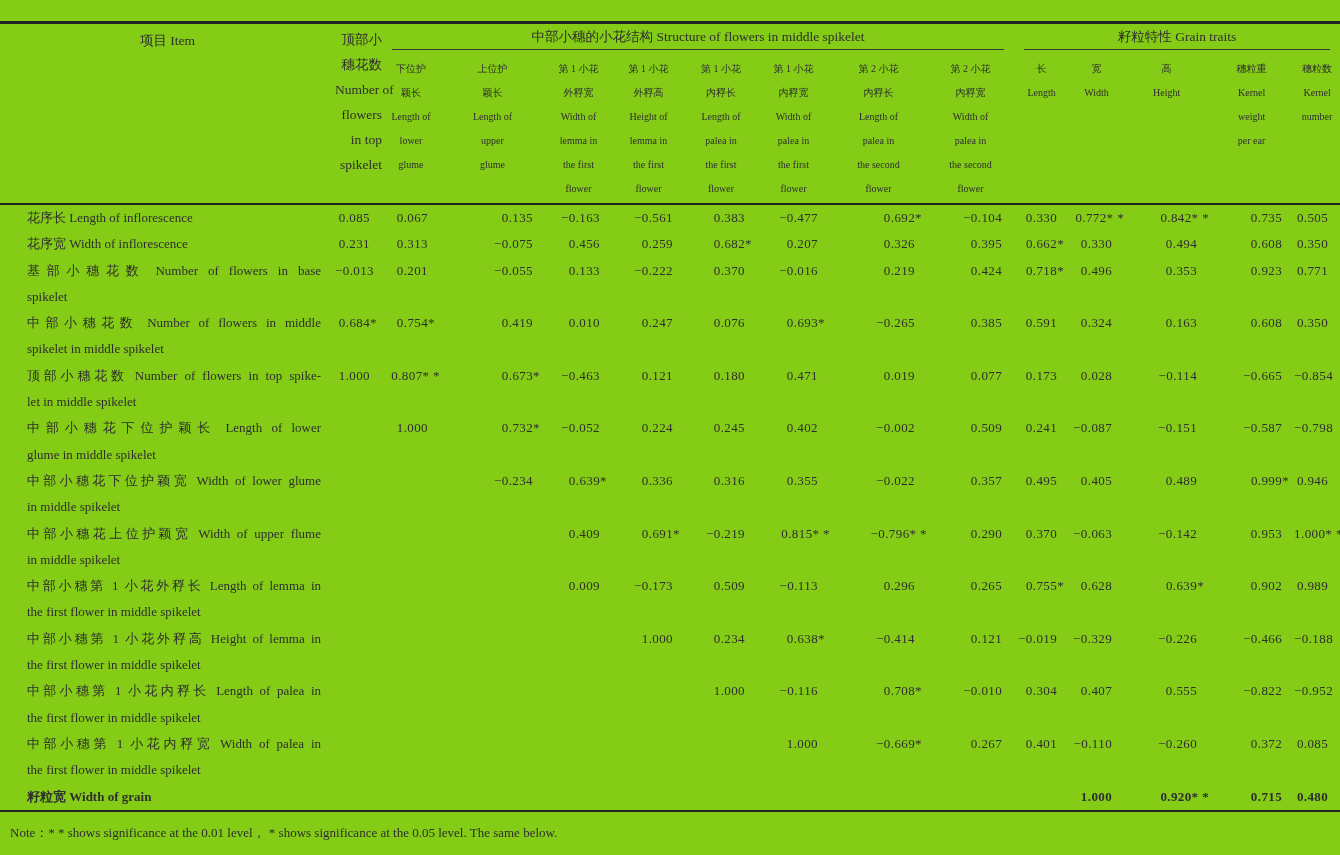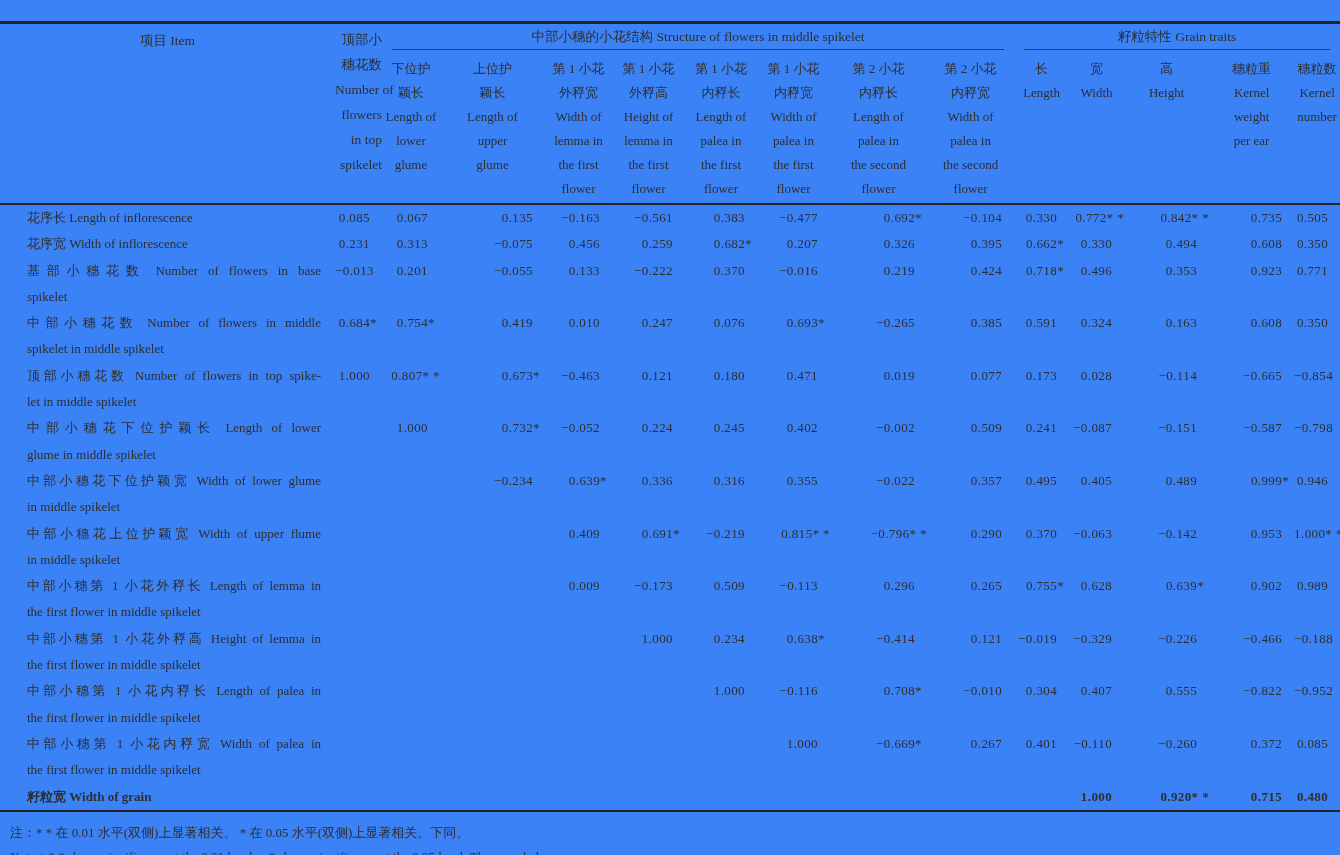--- a/index.html
+++ b/index.html
@@ -1,17 +1,17 @@
 <!DOCTYPE html>
 <html><head>
 <meta charset="utf-8">
 <style>
   html,body { margin:0; padding:0; background:#ffffff; }
   .page {
-    position:relative; width:1340px; height:855px; background:#3b82f6;
+    position:relative; width:1340px; height:855px; background:#84cc16;
     font-family:"Liberation Serif","DejaVu Serif",serif; color:#2e2e2e;
     box-sizing:border-box; padding-top:21px; overflow:hidden;
   }
   table.corr {
     width:1340px; border-collapse:collapse; table-layout:fixed;
     border-top:3px solid #222;
   }
   th, td { font-weight:normal; padding:0; margin:0; }
   
   tr.group-row th { vertical-align:top; font-size:13.5px; }
@@ -24,21 +24,21 @@
     text-align:center; padding-top:4px; line-height:25px;
     border-bottom:2px solid #222;
   }
   th.top-h {
     text-align:right; padding-top:3px; line-height:25px; white-space:pre;
     font-size:13px; border-bottom:2px solid #222;
   }
   
   tr.sub-row th.sub {
     vertical-align:top; text-align:center; white-space:pre;
-    font-size:13px; line-height:24px; padding-top:6px; padding-bottom:2px;
+    font-size:10px; line-height:24px; padding-top:6px; padding-bottom:2px;
     border-bottom:2px solid #222; overflow:visible;
   }
   
   tbody td { font-size:13px; line-height:26px; vertical-align:top; }
   td.label { padding-left:27px; padding-right:14px; }
   td.label .ll { line-height:26.3px; }
   td.label .ll.jl { text-align:justify; text-align-last:justify; }
   td.val { text-align:right; padding-right:12px; white-space:nowrap; letter-spacing:0.4px; }
   td.val.s1 { padding-right:5px; }
   td.val.s2 { padding-right:0px; }
@@ -401,16 +401,15 @@
           <td class="val"></td>
           <td class="val"></td>
           <td class="val">1.000</td>
           <td class="val s2">0.920* *</td>
           <td class="val">0.715</td>
           <td class="val">0.480</td>
         </tr>
       </tbody>
   </table>
   <div class="notes">
-    <div class="note-line">注：* * 在 0.01 水平(双侧)上显著相关。 * 在 0.05 水平(双侧)上显著相关。下同。</div>
     <div class="note-line">Note：* *  shows significance at the 0.01 level， *  shows significance at the 0.05 level. The same below.</div>
   </div>
 </div>
 
 </body></html>

